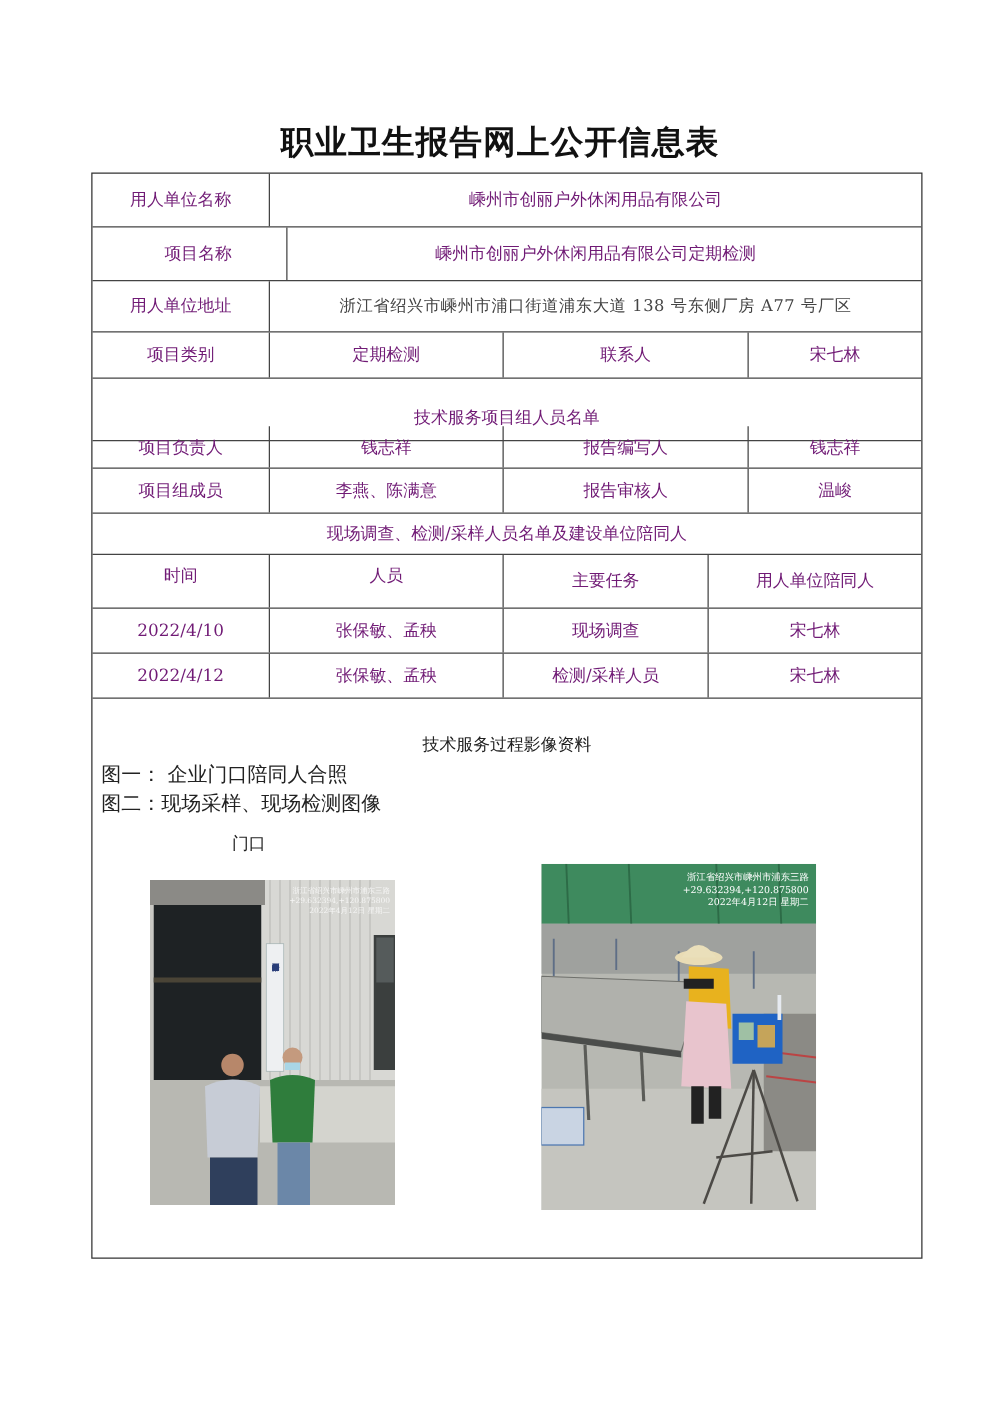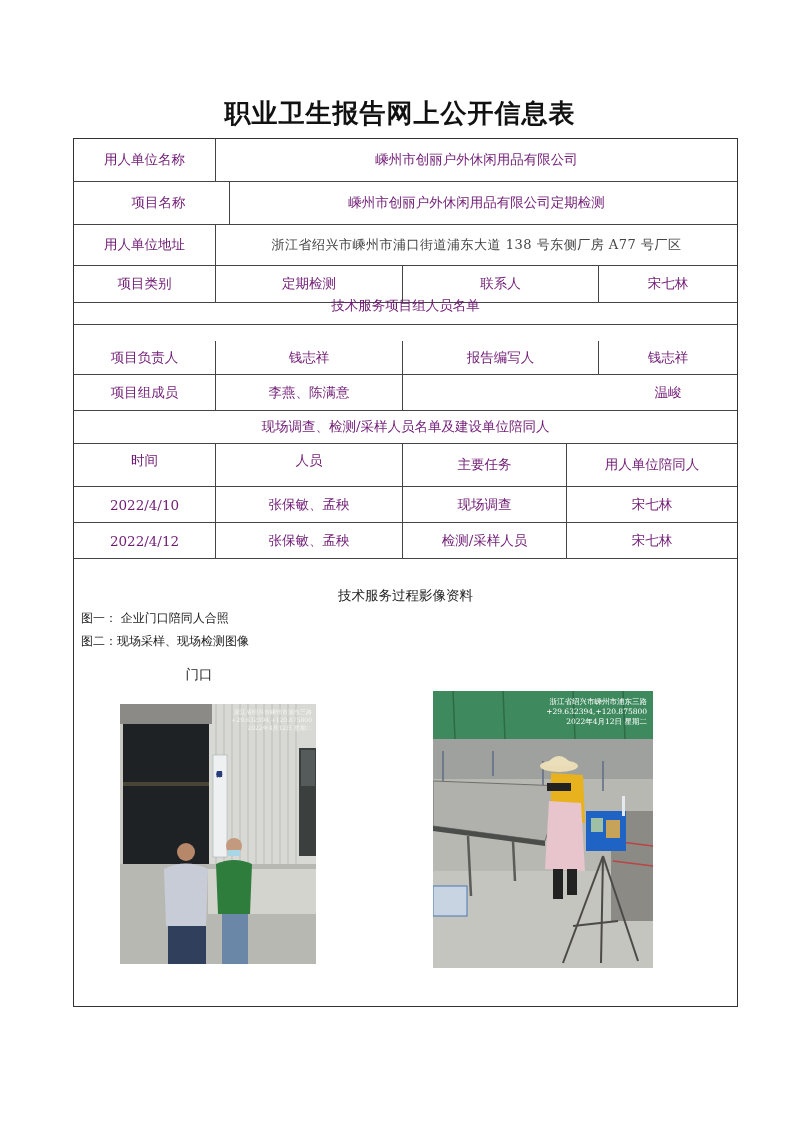--- a/index.html
+++ b/index.html
@@ -12,21 +12,21 @@
          border:1.5px solid #333; box-sizing:border-box; }
   .row { position:absolute; left:0; width:100%; border-bottom:1px solid #444; box-sizing:border-box; }
   .cell { position:absolute; top:0; height:100%; box-sizing:border-box;
           display:flex; align-items:center; justify-content:center;
           font-size:13.5px; color:#701a75; border-right:1px solid #444; }
   .cell.last { border-right:none; }
   .cell.addr { font-size:13px; color:#444; letter-spacing:0.5px; }
   .full { left:0; width:100%; border-right:none; }
   .media { position:absolute; left:0; width:100%; top:420px; bottom:0; }
   .media .heading { position:absolute; top:28px; left:0; width:100%; text-align:center; font-size:13.5px; }
-  .media .note { position:absolute; left:7px; font-size:12px; }
+  .media .note { position:absolute; left:7px; font-size:16px; }
   .media .cap { position:absolute; font-size:13.5px; text-align:center; width:60px; }
   .photo { position:absolute; overflow:hidden; }
   .photo svg { display:block; width:100%; height:100%; }
 </style>
 </head>
 <body>
 
 <div class="title">职业卫生报告网上公开信息表</div>
 
 <div class="tbl">
@@ -46,34 +46,35 @@
     <div class="cell last addr" style="left:142px;right:0;">浙江省绍兴市嵊州市浦口街道浦东大道 138 号东侧厂房 A77 号厂区</div>
   </div>
 
   <div class="row" style="top:127px;height:37px;">
     <div class="cell" style="left:0;width:142px;">项目类别</div>
     <div class="cell" style="left:142px;width:187px;">定期检测</div>
     <div class="cell" style="left:329px;width:196px;">联系人</div>
     <div class="cell last" style="left:525px;right:0;">宋七林</div>
   </div>
 
-  <div class="row" style="top:148px;height:38px;">
+  <div class="row" style="top:176px;height:38px;">
     <div class="cell full">技术服务项目组人员名单</div>
   </div>
 
   <div class="row" style="top:202px;height:34px;">
     <div class="cell" style="left:0;width:142px;">项目负责人</div>
     <div class="cell" style="left:142px;width:187px;">钱志祥</div>
     <div class="cell" style="left:329px;width:196px;">报告编写人</div>
     <div class="cell last" style="left:525px;right:0;">钱志祥</div>
   </div>
 
   <div class="row" style="top:236px;height:36px;">
     <div class="cell" style="left:0;width:142px;">项目组成员</div>
     <div class="cell" style="left:142px;width:187px;">李燕、陈满意</div>
+    <div class="cell" style="left:329px;width:196px;">报告审核人</div>
     <div class="cell last" style="left:525px;right:0;">温峻</div>
   </div>
 
   <div class="row" style="top:272px;height:33px;">
     <div class="cell full">现场调查、检测/采样人员名单及建设单位陪同人</div>
   </div>
 
   <div class="row" style="top:305px;height:43px;">
     <div class="cell" style="left:0;width:142px;padding-bottom:8px;">时间</div>
     <div class="cell" style="left:142px;width:187px;padding-bottom:8px;">人员</div>

